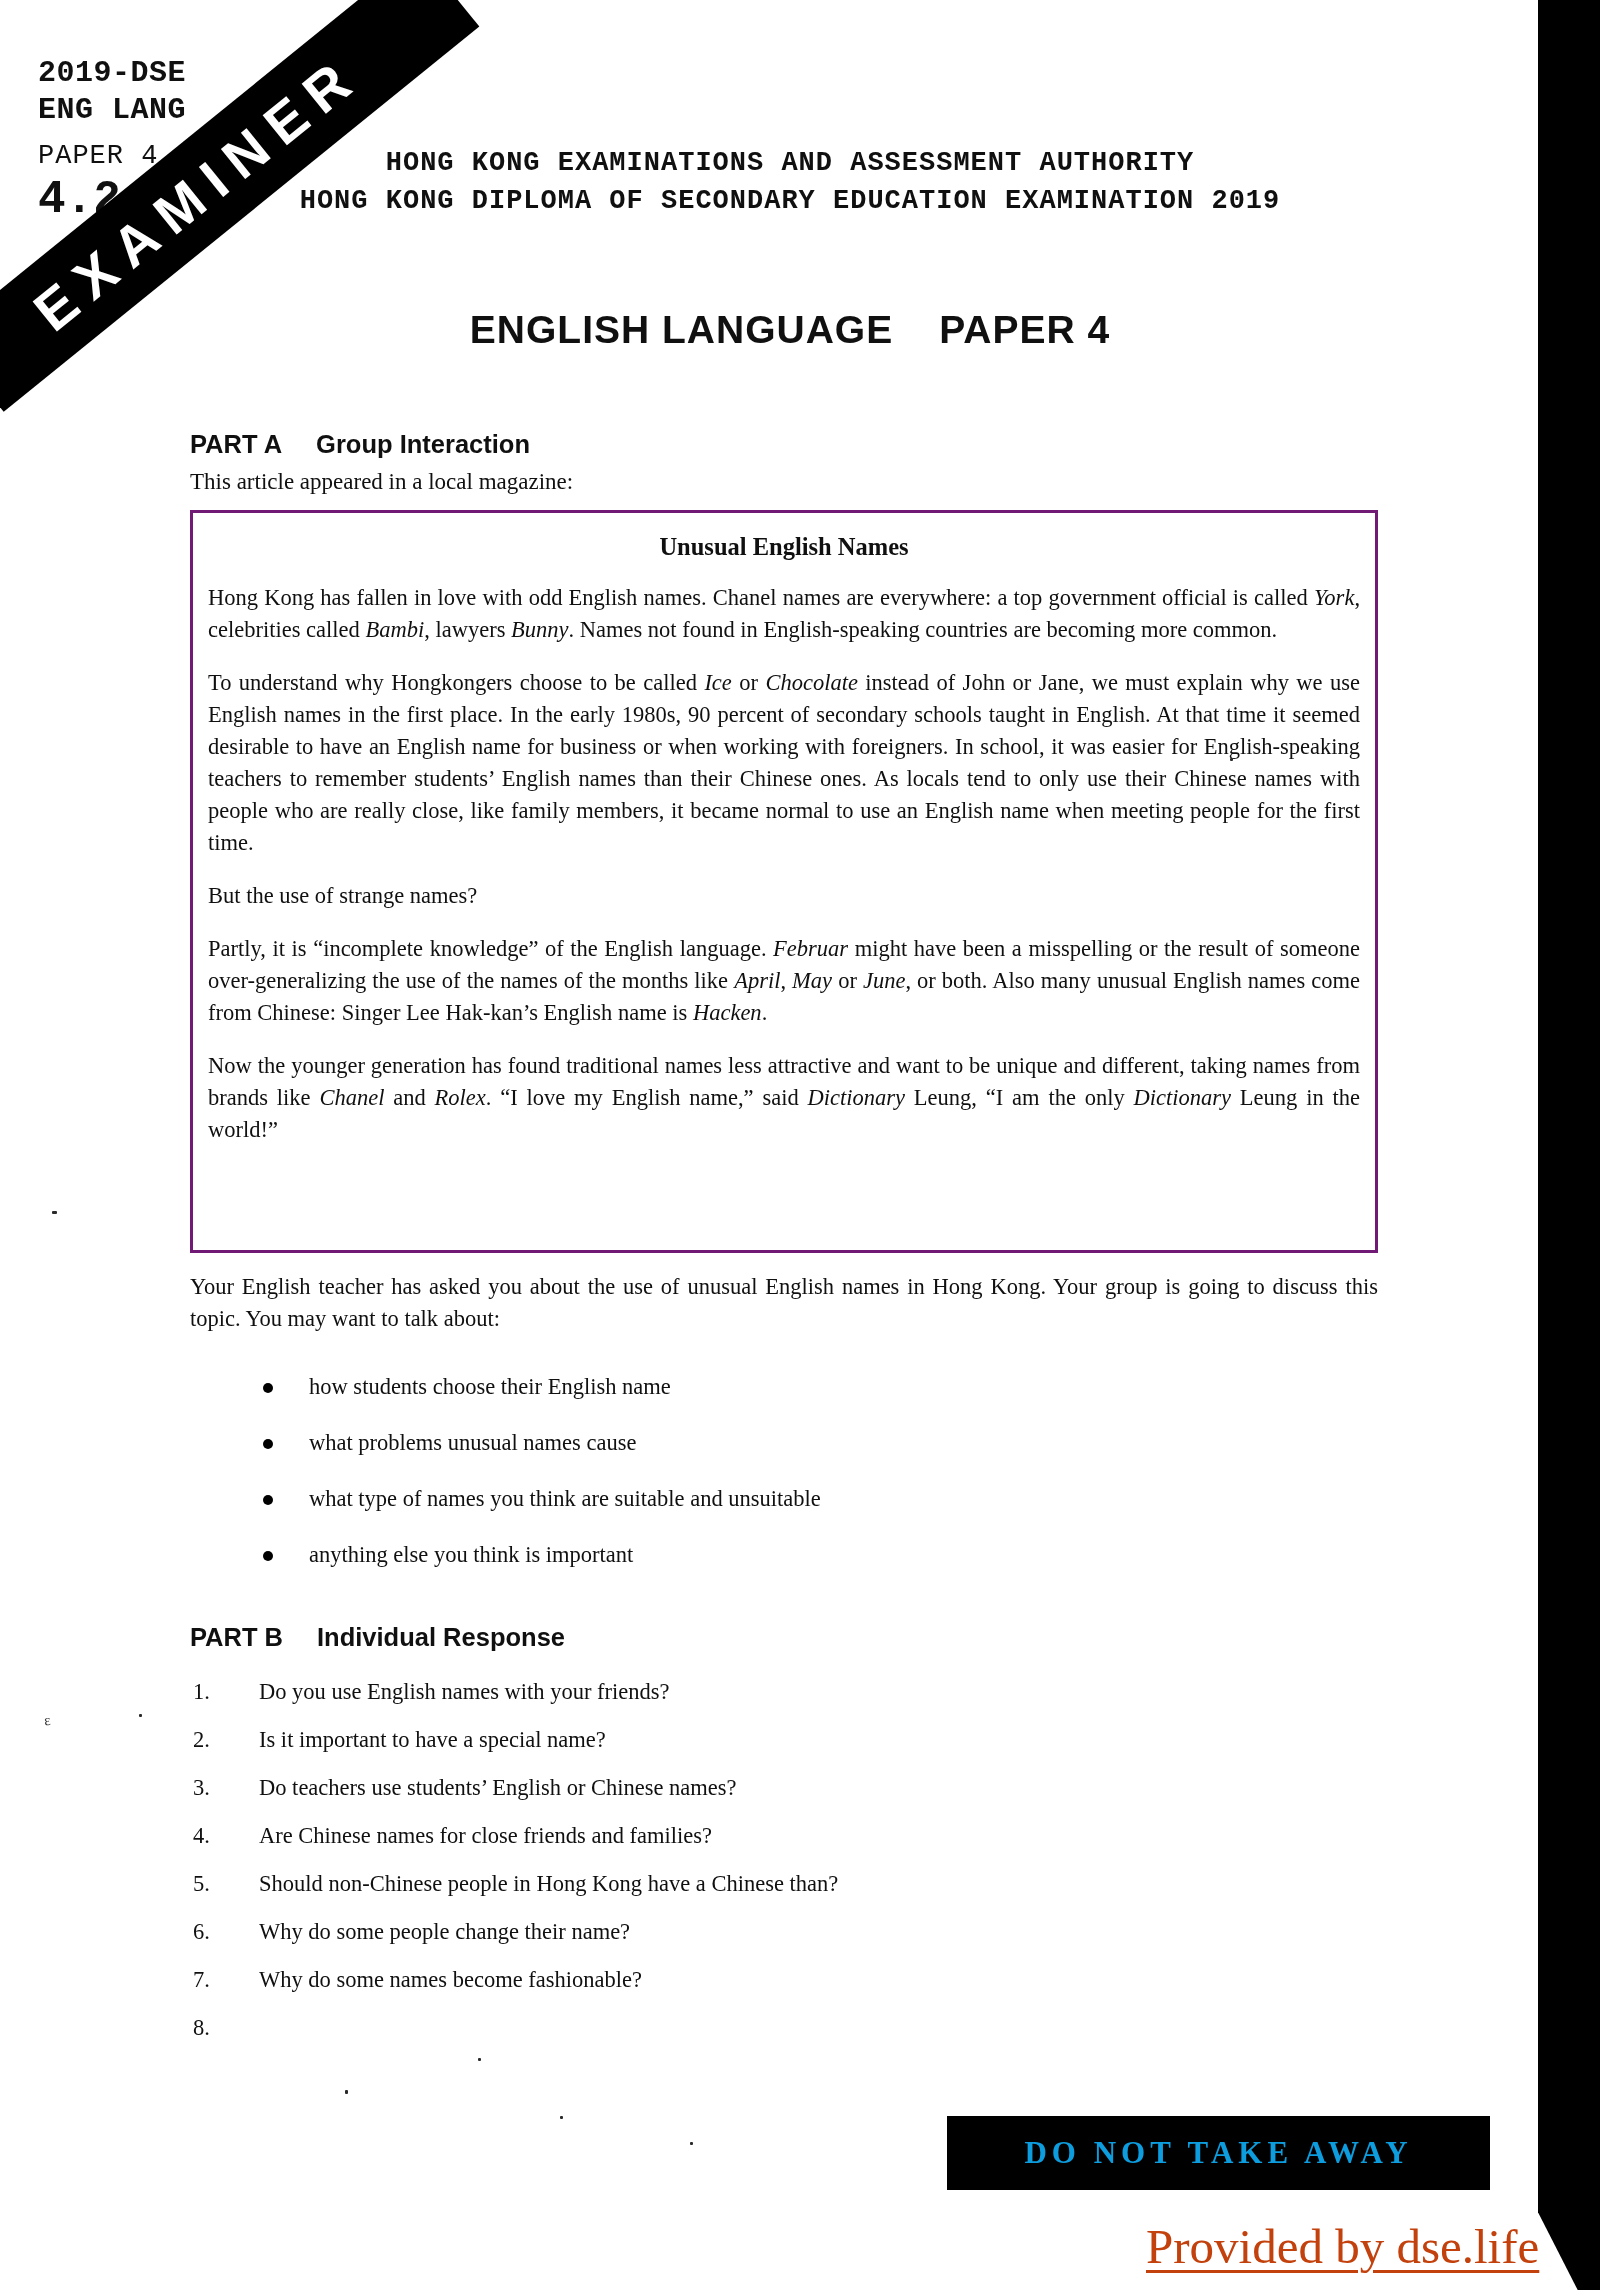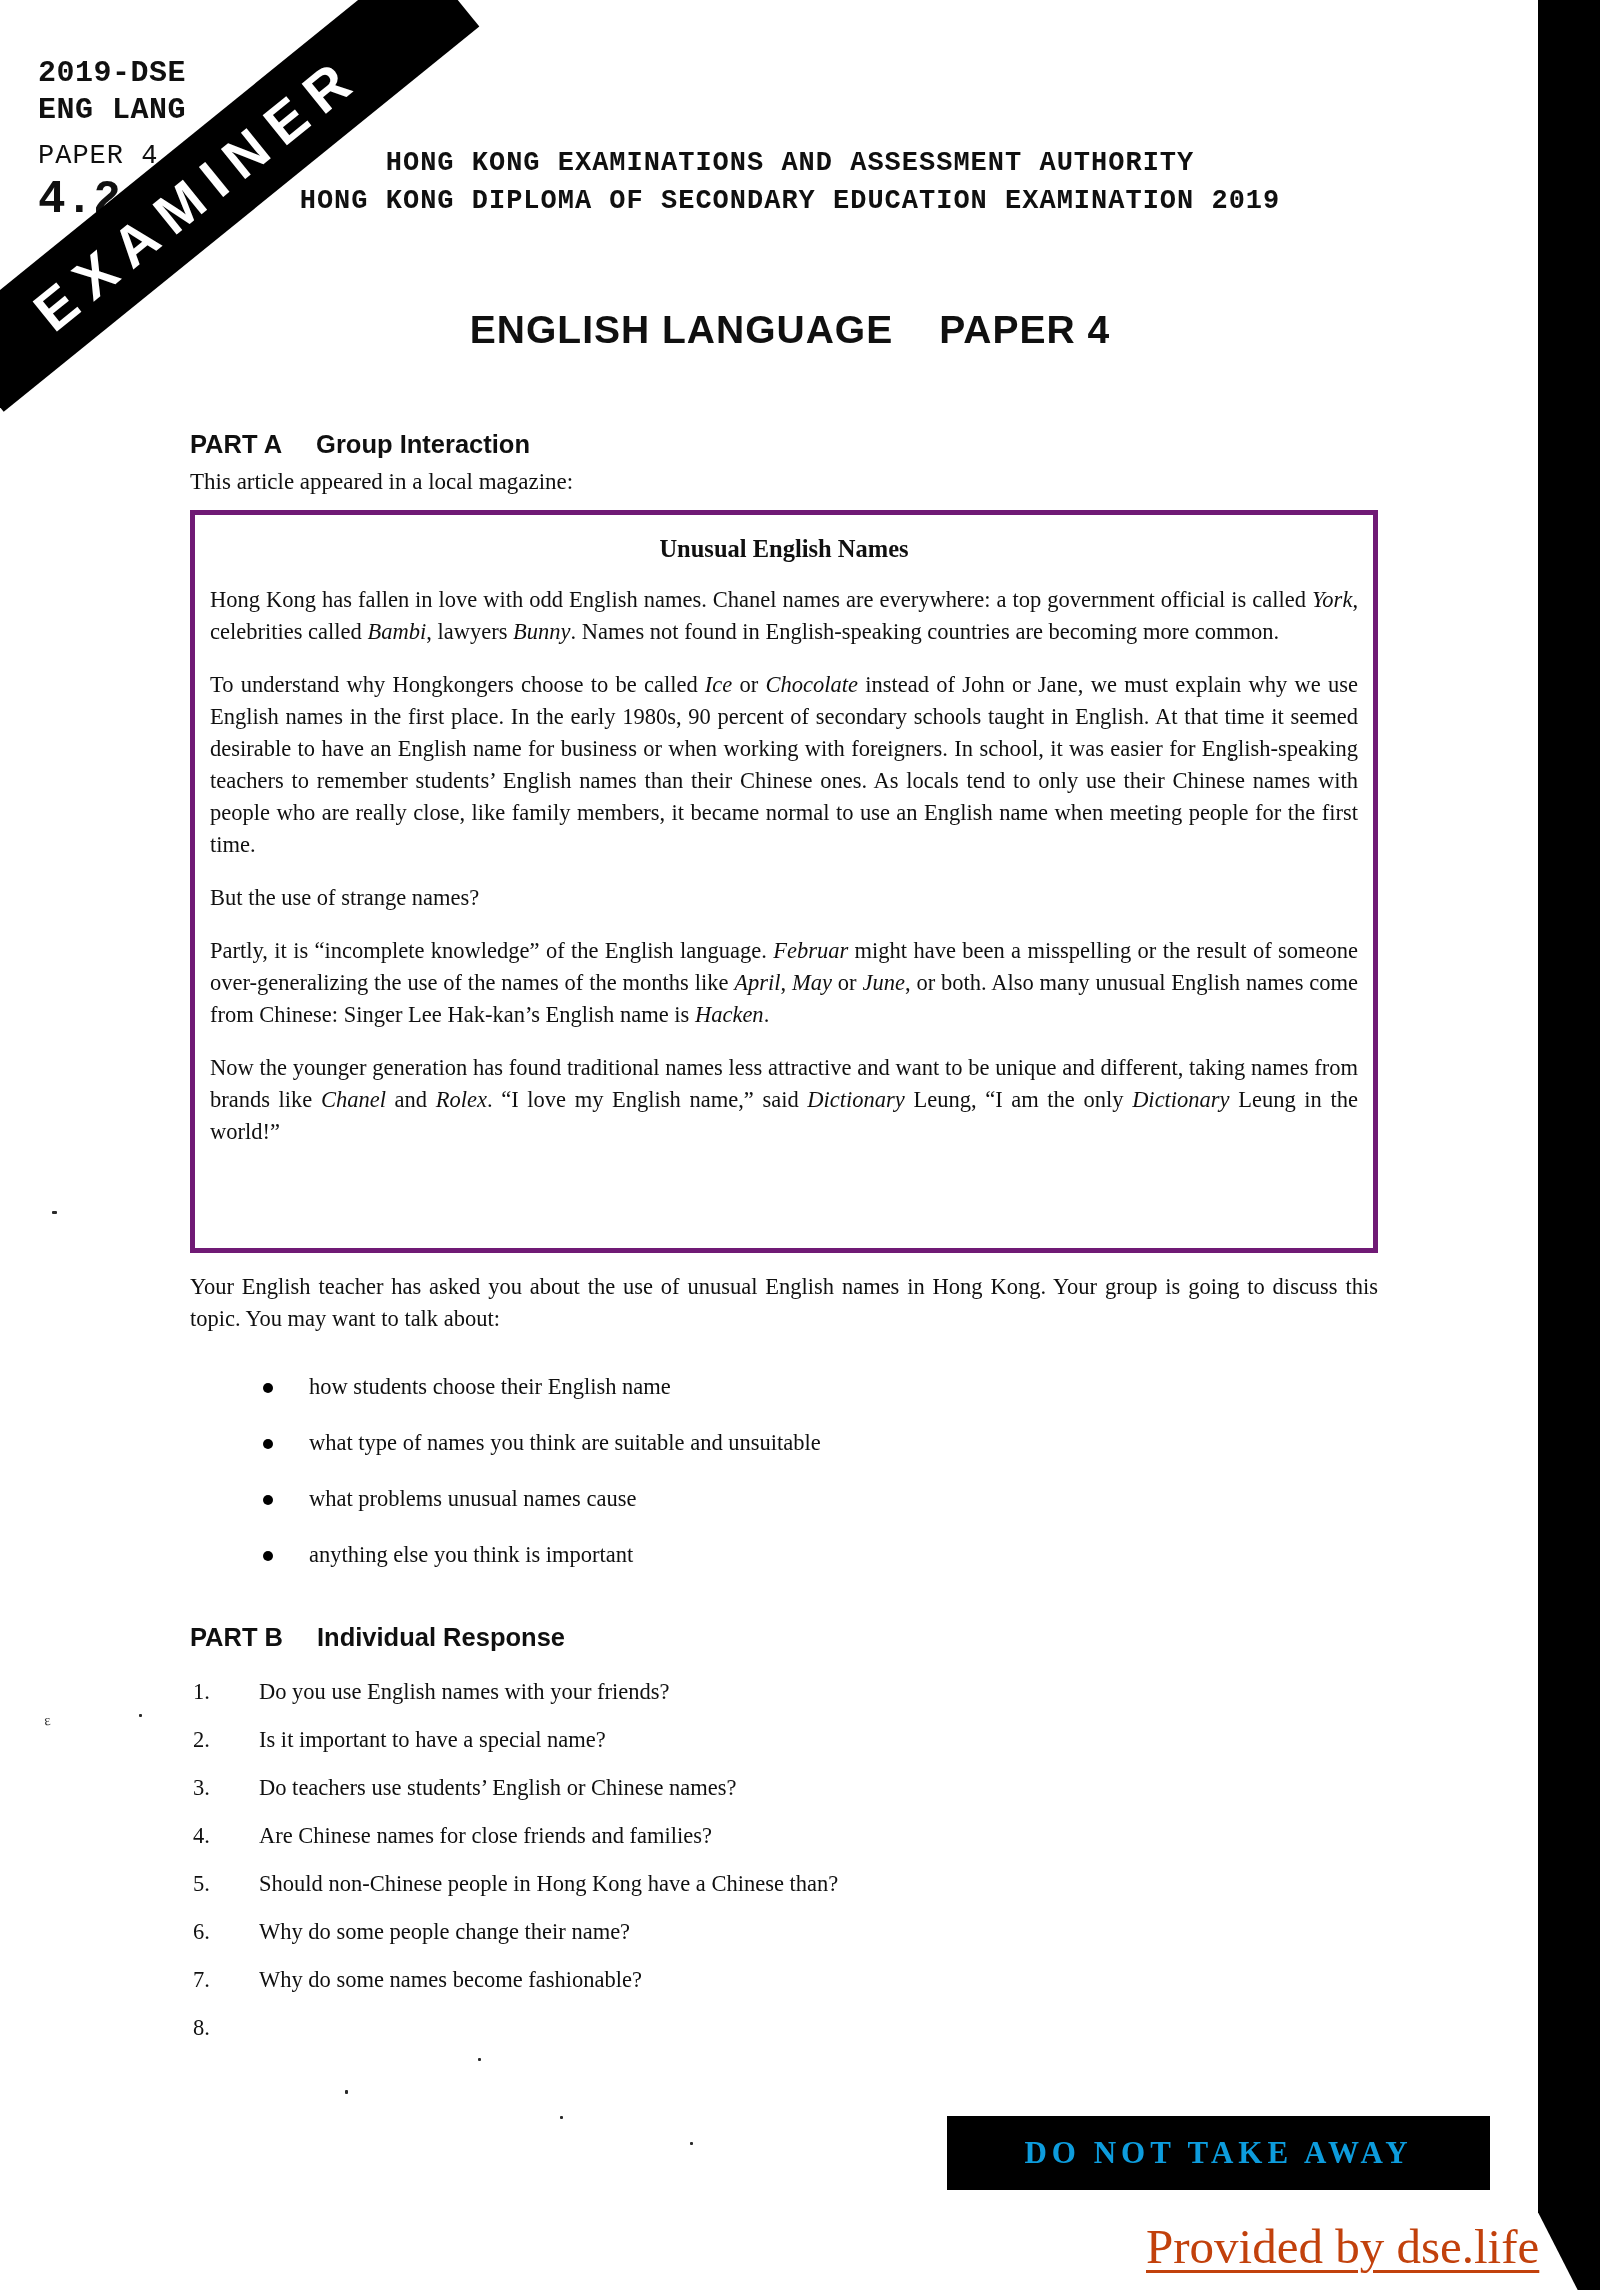--- a/index.html
+++ b/index.html
@@ -38,21 +38,21 @@
   .main-title .t-gap{display:inline-block;width:46px;}
   
   .part-heading{position:absolute;left:190px;font-family:"Liberation Sans",sans-serif;
        font-weight:700;font-size:25.5px;white-space:nowrap;}
   .part-heading .ph-name{margin-left:34px;}
   .pa{top:430px;} .pb{top:1623px;}
   .intro-line{position:absolute;left:190px;top:469px;font-size:23px;}
   
   .article-box{
     position:absolute;left:190px;top:510px;width:1188px;height:743px;
-    border:5px solid #701a75;box-sizing:border-box;
+    border:3px solid #701a75;box-sizing:border-box;
     padding:20px 15px 0 15px;
   }
   .article-box h3{margin:0;text-align:center;font-size:24.5px;font-weight:700;}
   .article-box p{
     margin:21px 0 0 0;font-size:22.5px;line-height:32px;text-align:justify;
   }
   .article-box p i{font-style:italic;}
   
   .discuss{position:absolute;left:190px;top:1271px;width:1188px;
     font-size:22.5px;line-height:32px;text-align:justify;margin:0;}
@@ -123,22 +123,22 @@
     <p><span>To understand why Hongkongers choose to be called </span><i>Ice</i><span> or </span><i>Chocolate</i><span> instead of John or Jane, we must explain why we use English names in the first place. In the early 1980s, 90 percent of secondary schools taught in English. At that time it seemed desirable to have an English name for business or when working with foreigners. In school, it was easier for English-speaking teachers to remember students’ English names than their Chinese ones. As locals tend to only use their Chinese names with people who are really close, like family members, it became normal to use an English name when meeting people for the first time.</span></p>
     <p><span>But the use of strange names?</span></p>
     <p><span>Partly, it is “incomplete knowledge” of the English language. </span><i>Februar</i><span> might have been a misspelling or the result of someone over-generalizing the use of the names of the months like </span><i>April</i><span>, </span><i>May</i><span> or </span><i>June</i><span>, or both. Also many unusual English names come from Chinese: Singer Lee Hak-kan’s English name is </span><i>Hacken</i><span>.</span></p>
     <p><span>Now the younger generation has found traditional names less attractive and want to be unique and different, taking names from brands like </span><i>Chanel</i><span> and </span><i>Rolex</i><span>. “I love my English name,” said </span><i>Dictionary</i><span> Leung, “I am the only </span><i>Dictionary</i><span> Leung in the world!”</span></p>
   </div>
 
   <p class="discuss">Your English teacher has asked you about the use of unusual English names in Hong Kong. Your group is going to discuss this topic. You may want to talk about:</p>
 
   <ul class="bullets">
     <li><span class="dot"></span><span>how students choose their English name</span></li>
+    <li><span class="dot"></span><span>what problems unusual names cause</span></li>
     <li><span class="dot"></span><span>what type of names you think are suitable and unsuitable</span></li>
-    <li><span class="dot"></span><span>what problems unusual names cause</span></li>
     <li><span class="dot"></span><span>anything else you think is important</span></li>
   </ul>
 
   <div class="part-heading pb">
     <span class="ph-label">PART B</span><span class="ph-name">Individual Response</span>
   </div>
 
   <ol class="questions">
     <li><span class="qnum">1.</span><span>Do you use English names with your friends?</span></li>
     <li><span class="qnum">2.</span><span>Is it important to have a special name?</span></li>

